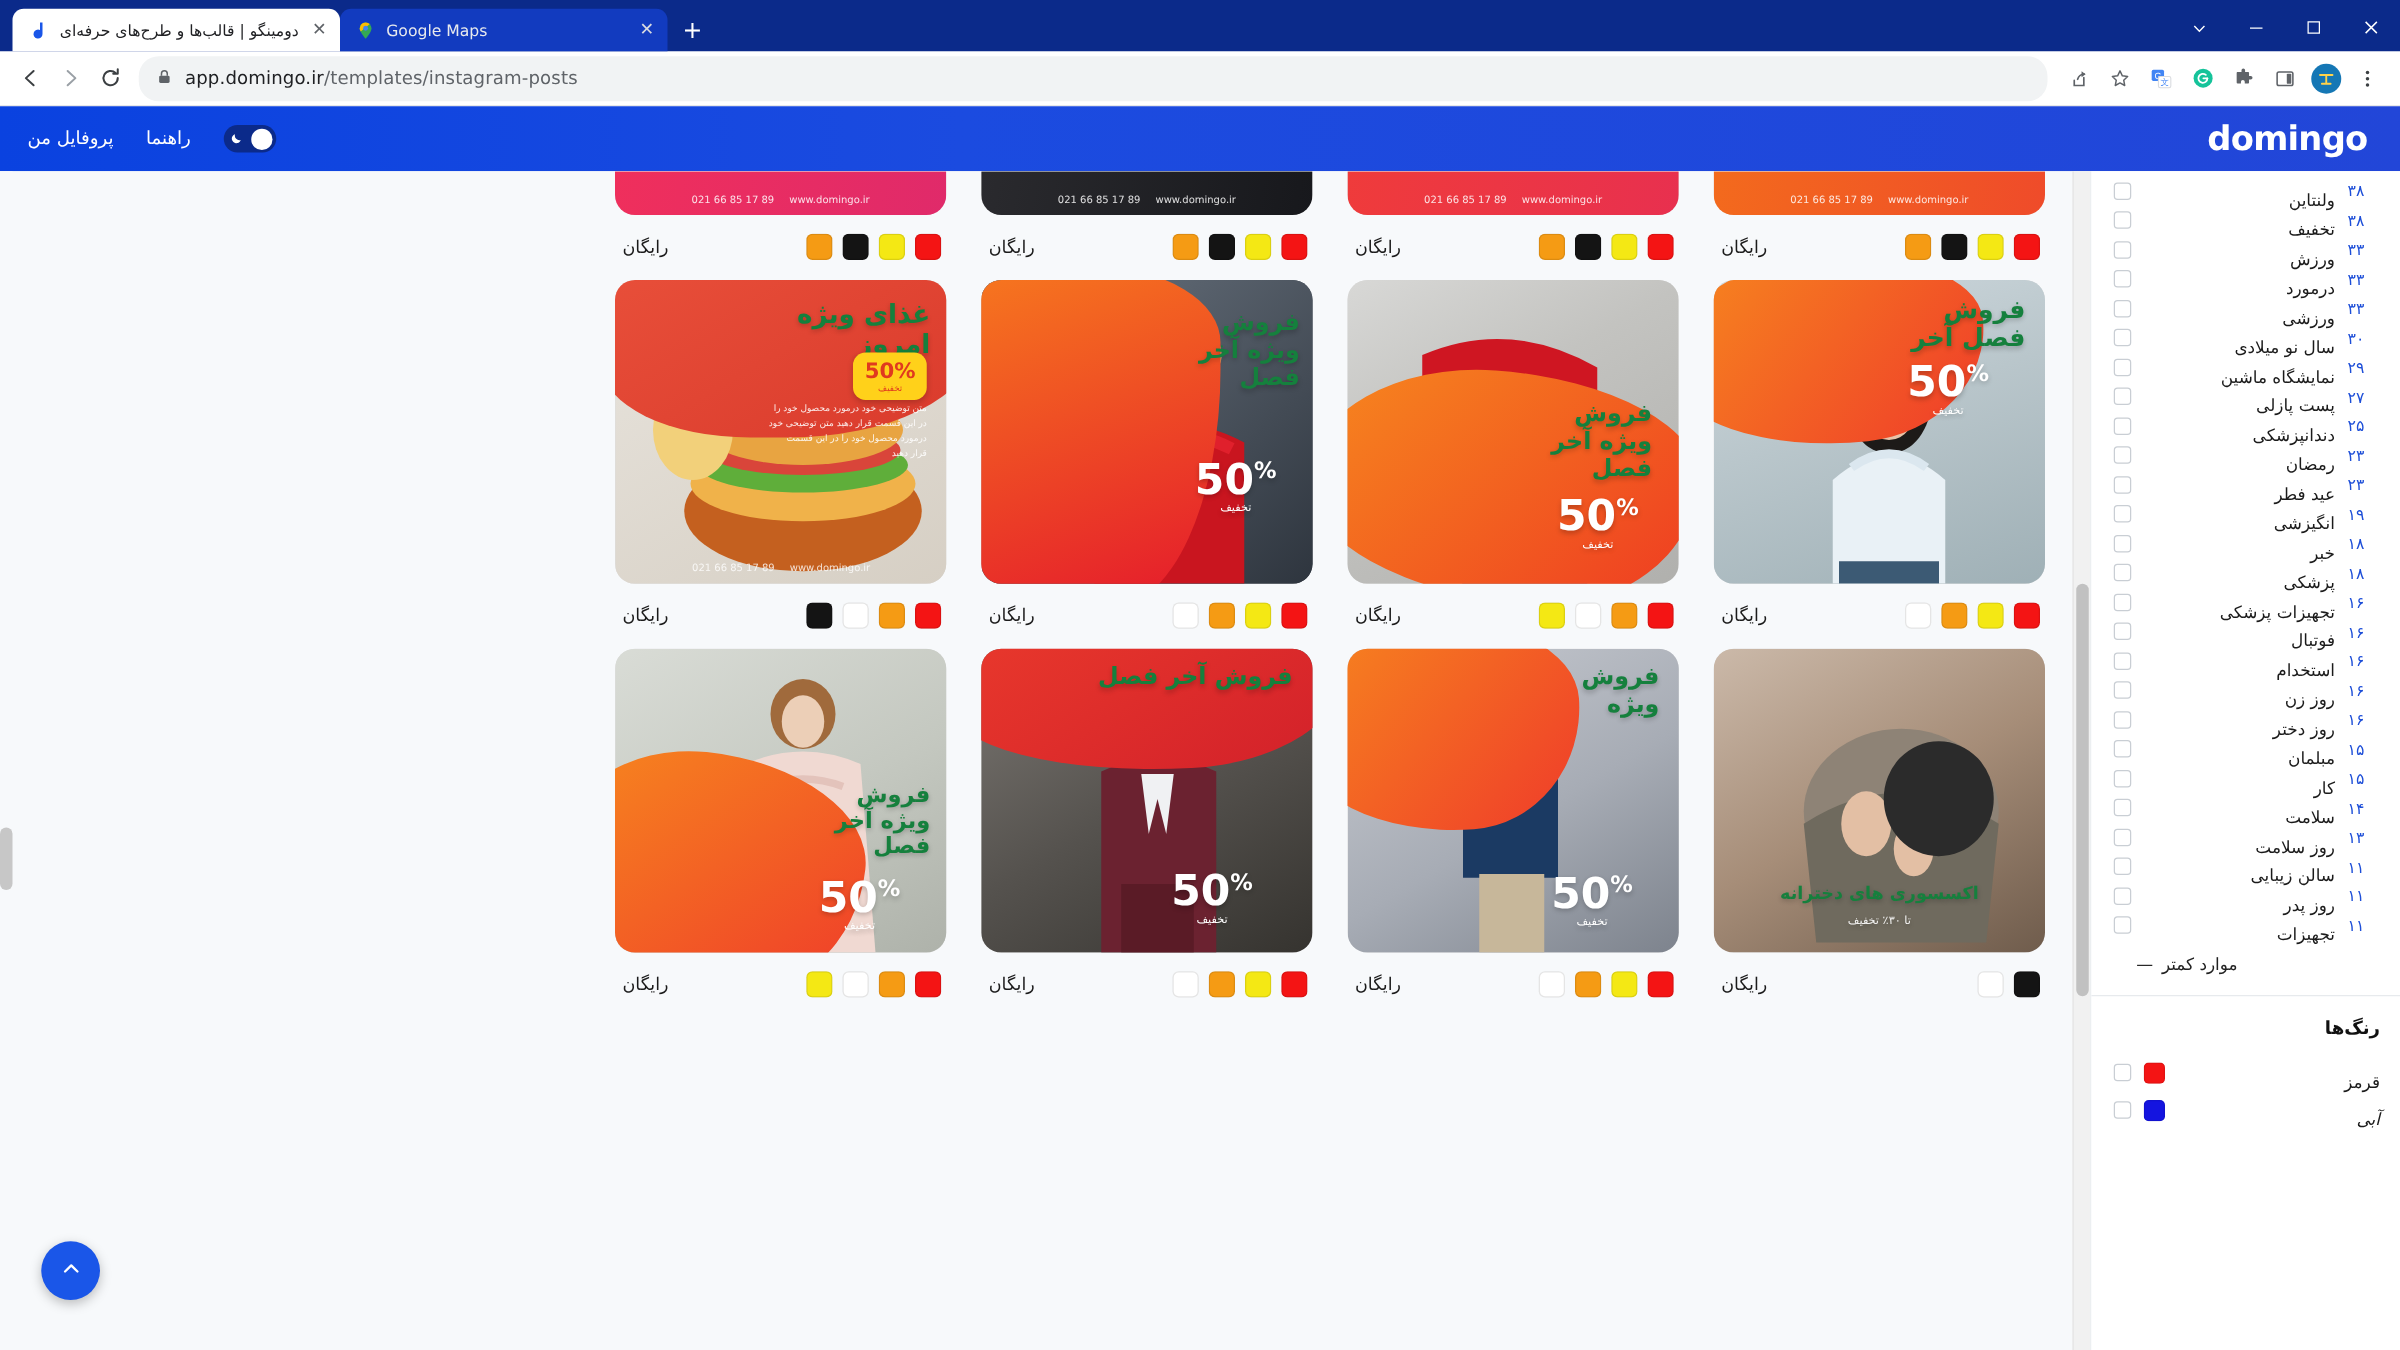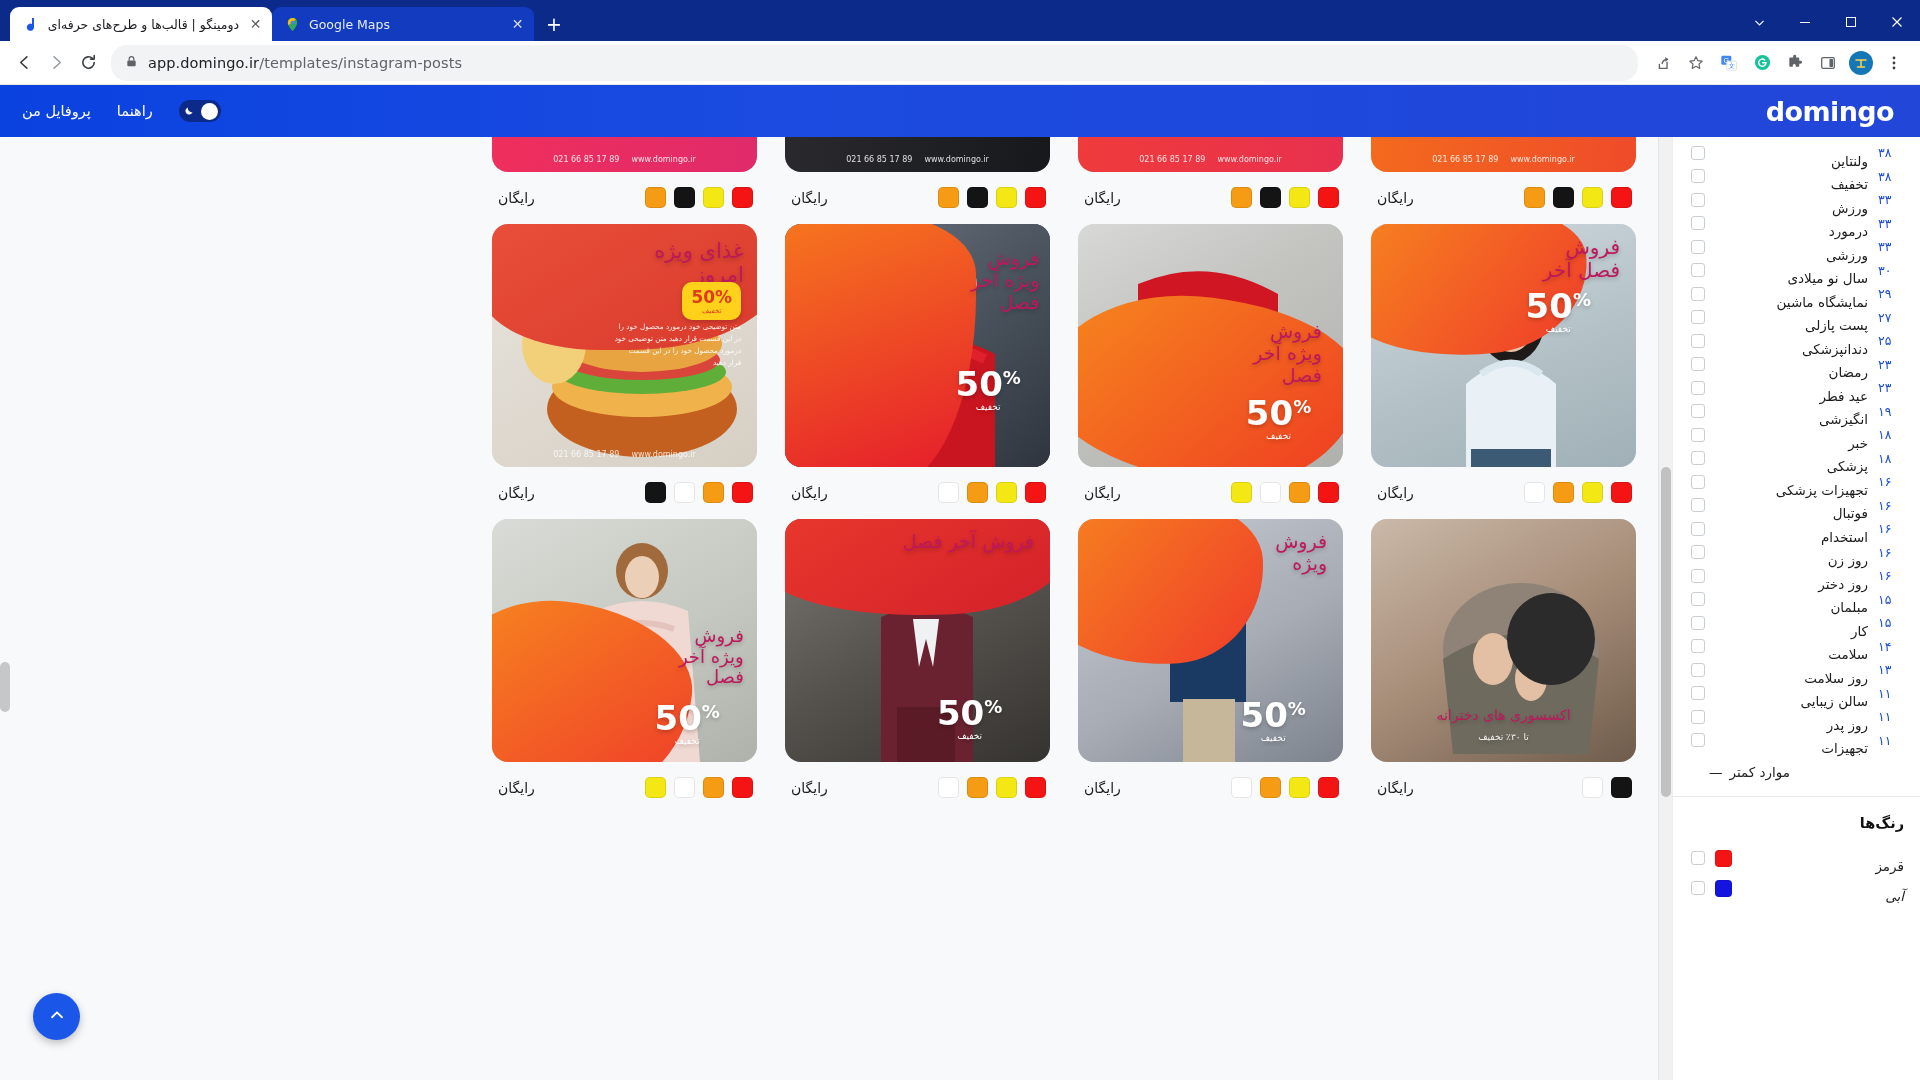--- a/index.html
+++ b/index.html
@@ -230,21 +230,21 @@
     box-shadow: 0 3px 9px rgba(0,0,0,.25); font-size: 16px;
   }
 
   
   .poster { position: absolute; inset: 0; }
   .ph { position: absolute; inset: 0; }
   .blob {
     position: absolute; border-radius: 46% 54% 40% 60% / 52% 42% 58% 48%;
   }
   .ptxt {
-    position: absolute; color: #be185d; font-weight: 400;
+    position: absolute; color: #15803d; font-weight: 700;
     text-shadow: 0 2px 4px rgba(0,0,0,.22);
     line-height: 1.15; direction: rtl;
   }
   .pct { font-size: 34px; font-weight: 800; color: #fff; }
   .pct sup { font-size: 18px; }
   .badge-yellow {
     position: absolute; background: #ffd11a; color: #e03a1f;
     font-weight: 800; border-radius: 10px; padding: 5px 9px;
     font-size: 17px; box-shadow: 0 2px 5px rgba(0,0,0,.2);
   }

